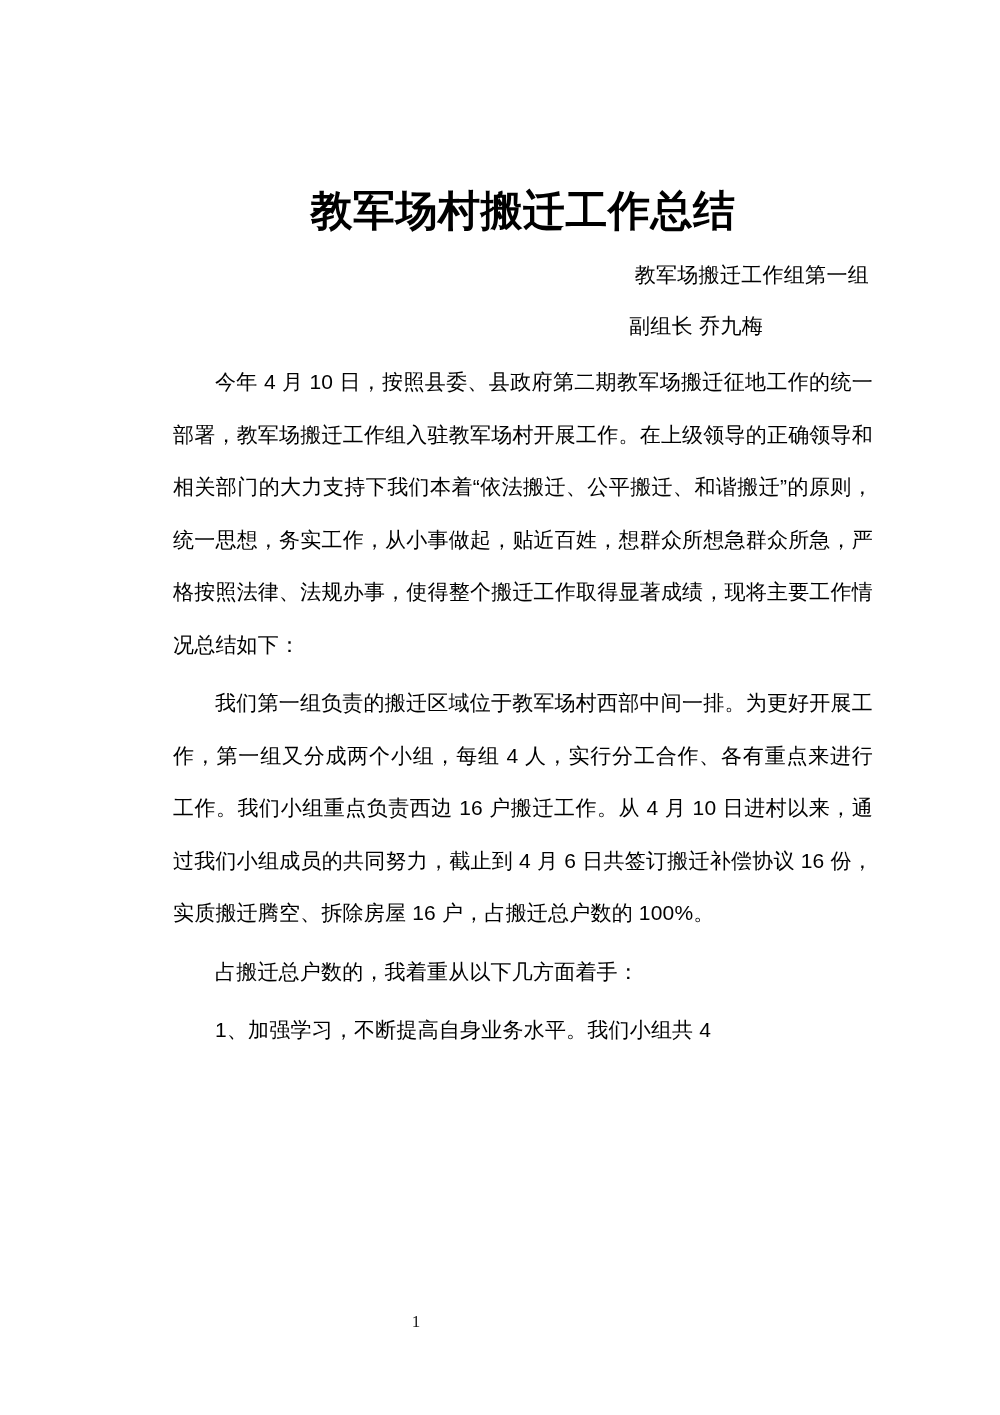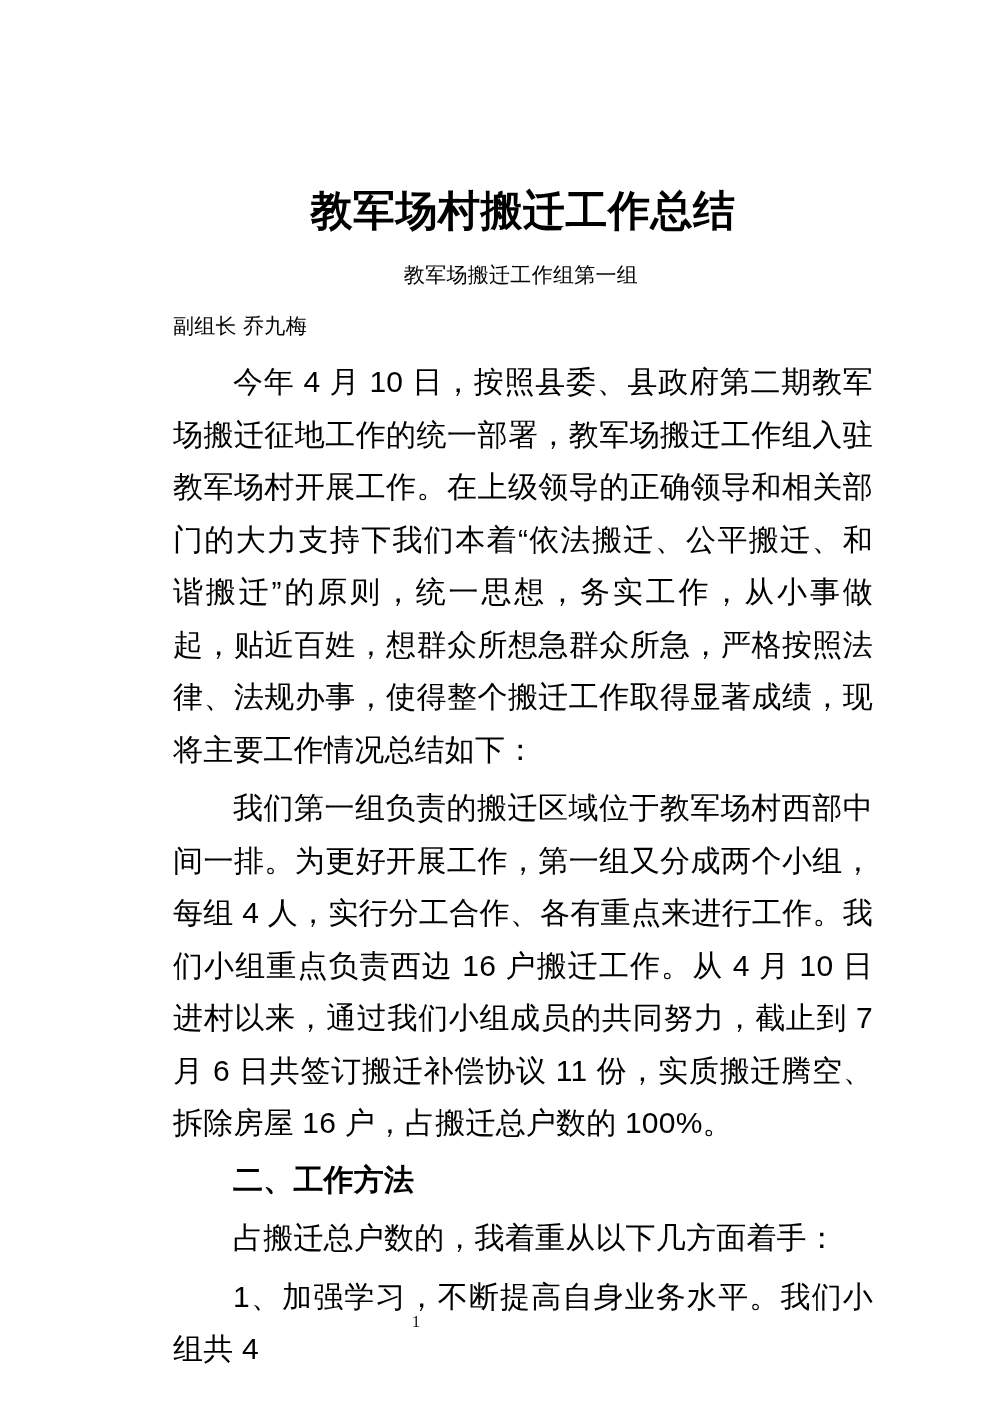--- a/index.html
+++ b/index.html
@@ -46,31 +46,31 @@
     margin-top: 22px;
   }
 
   .byline {
     font-size: 21px;
     line-height: 1.55;
     font-weight: 400;
     letter-spacing: 0.3px;
   }
   .byline-org {
-    text-align: center;
+    text-align: right;
     padding-right: 4px;
   }
   .byline-role {
-    text-align: left;
+    text-align: right;
     padding-right: 110px;
     margin-top: 18px;
   }
 
   .body-text {
-    font-size: 30px;
+    font-size: 21px;
     line-height: 52.5px;
     letter-spacing: 0.2px;
     text-align: justify;
     text-justify: inter-ideograph;
     margin: 0;
     word-break: break-all;
   }
 
   .para {
     text-indent: 2em;
@@ -112,23 +112,22 @@
     <h1 class="doc-title">教军场村搬迁工作总结</h1>
 
     <div class="byline-block">
       <div class="byline byline-org">教军场搬迁工作组第一组</div>
       <div class="byline byline-role">副组长  乔九梅</div>
     </div>
 
     <p class="body-text para para-first">今年 4 月 10 日，按照县委、县政府第二期教军场搬迁征地工作的统一部署，教军场搬迁工作组入驻教军场村开展工作。在上级领导的正确领导和相关部门的大力支持下我们本着“依法搬迁、公平搬迁、和谐搬迁”的原则，统一思想，务实工作，从小事做起，贴近百姓，想群众所想急群众所急，严格按照法律、法规办事，使得整个搬迁工作取得显著成绩，现将主要工作情况总结如下：</p>
 
 
-    <p class="body-text para">我们第一组负责的搬迁区域位于教军场村西部中间一排。为更好开展工作，第一组又分成两个小组，每组 4 人，实行分工合作、各有重点来进行工作。我们小组重点负责西边 16 户搬迁工作。从 4 月 10 日进村以来，通过我们小组成员的共同努力，截止到 7 月 6 日共签订搬迁补偿协议 11 份，实质搬迁腾空、拆除房屋 16 户，占搬迁总户数的 100%。</p>
+    <p class="body-text para">我们第一组负责的搬迁区域位于教军场村西部中间一排。为更好开展工作，第一组又分成两个小组，每组 4 人，实行分工合作、各有重点来进行工作。我们小组重点负责西边 16 户搬迁工作。从 4 月 10 日进村以来，通过我们小组成员的共同努力，截止到 4 月 6 日共签订搬迁补偿协议 16 份，实质搬迁腾空、拆除房屋 16 户，占搬迁总户数的 100%。</p>
 
-    <p class="body-text heading">二、工作方法</p>
 
     <p class="body-text para">占搬迁总户数的，我着重从以下几方面着手：</p>
 
     <p class="body-text para"><span class="strong-lead">1、加强学习，不断提高自身业务水平。</span><span>我们小组共 4</span></p>
 
   </div>
 
   <div class="page-number">1</div>
 
 </div>

